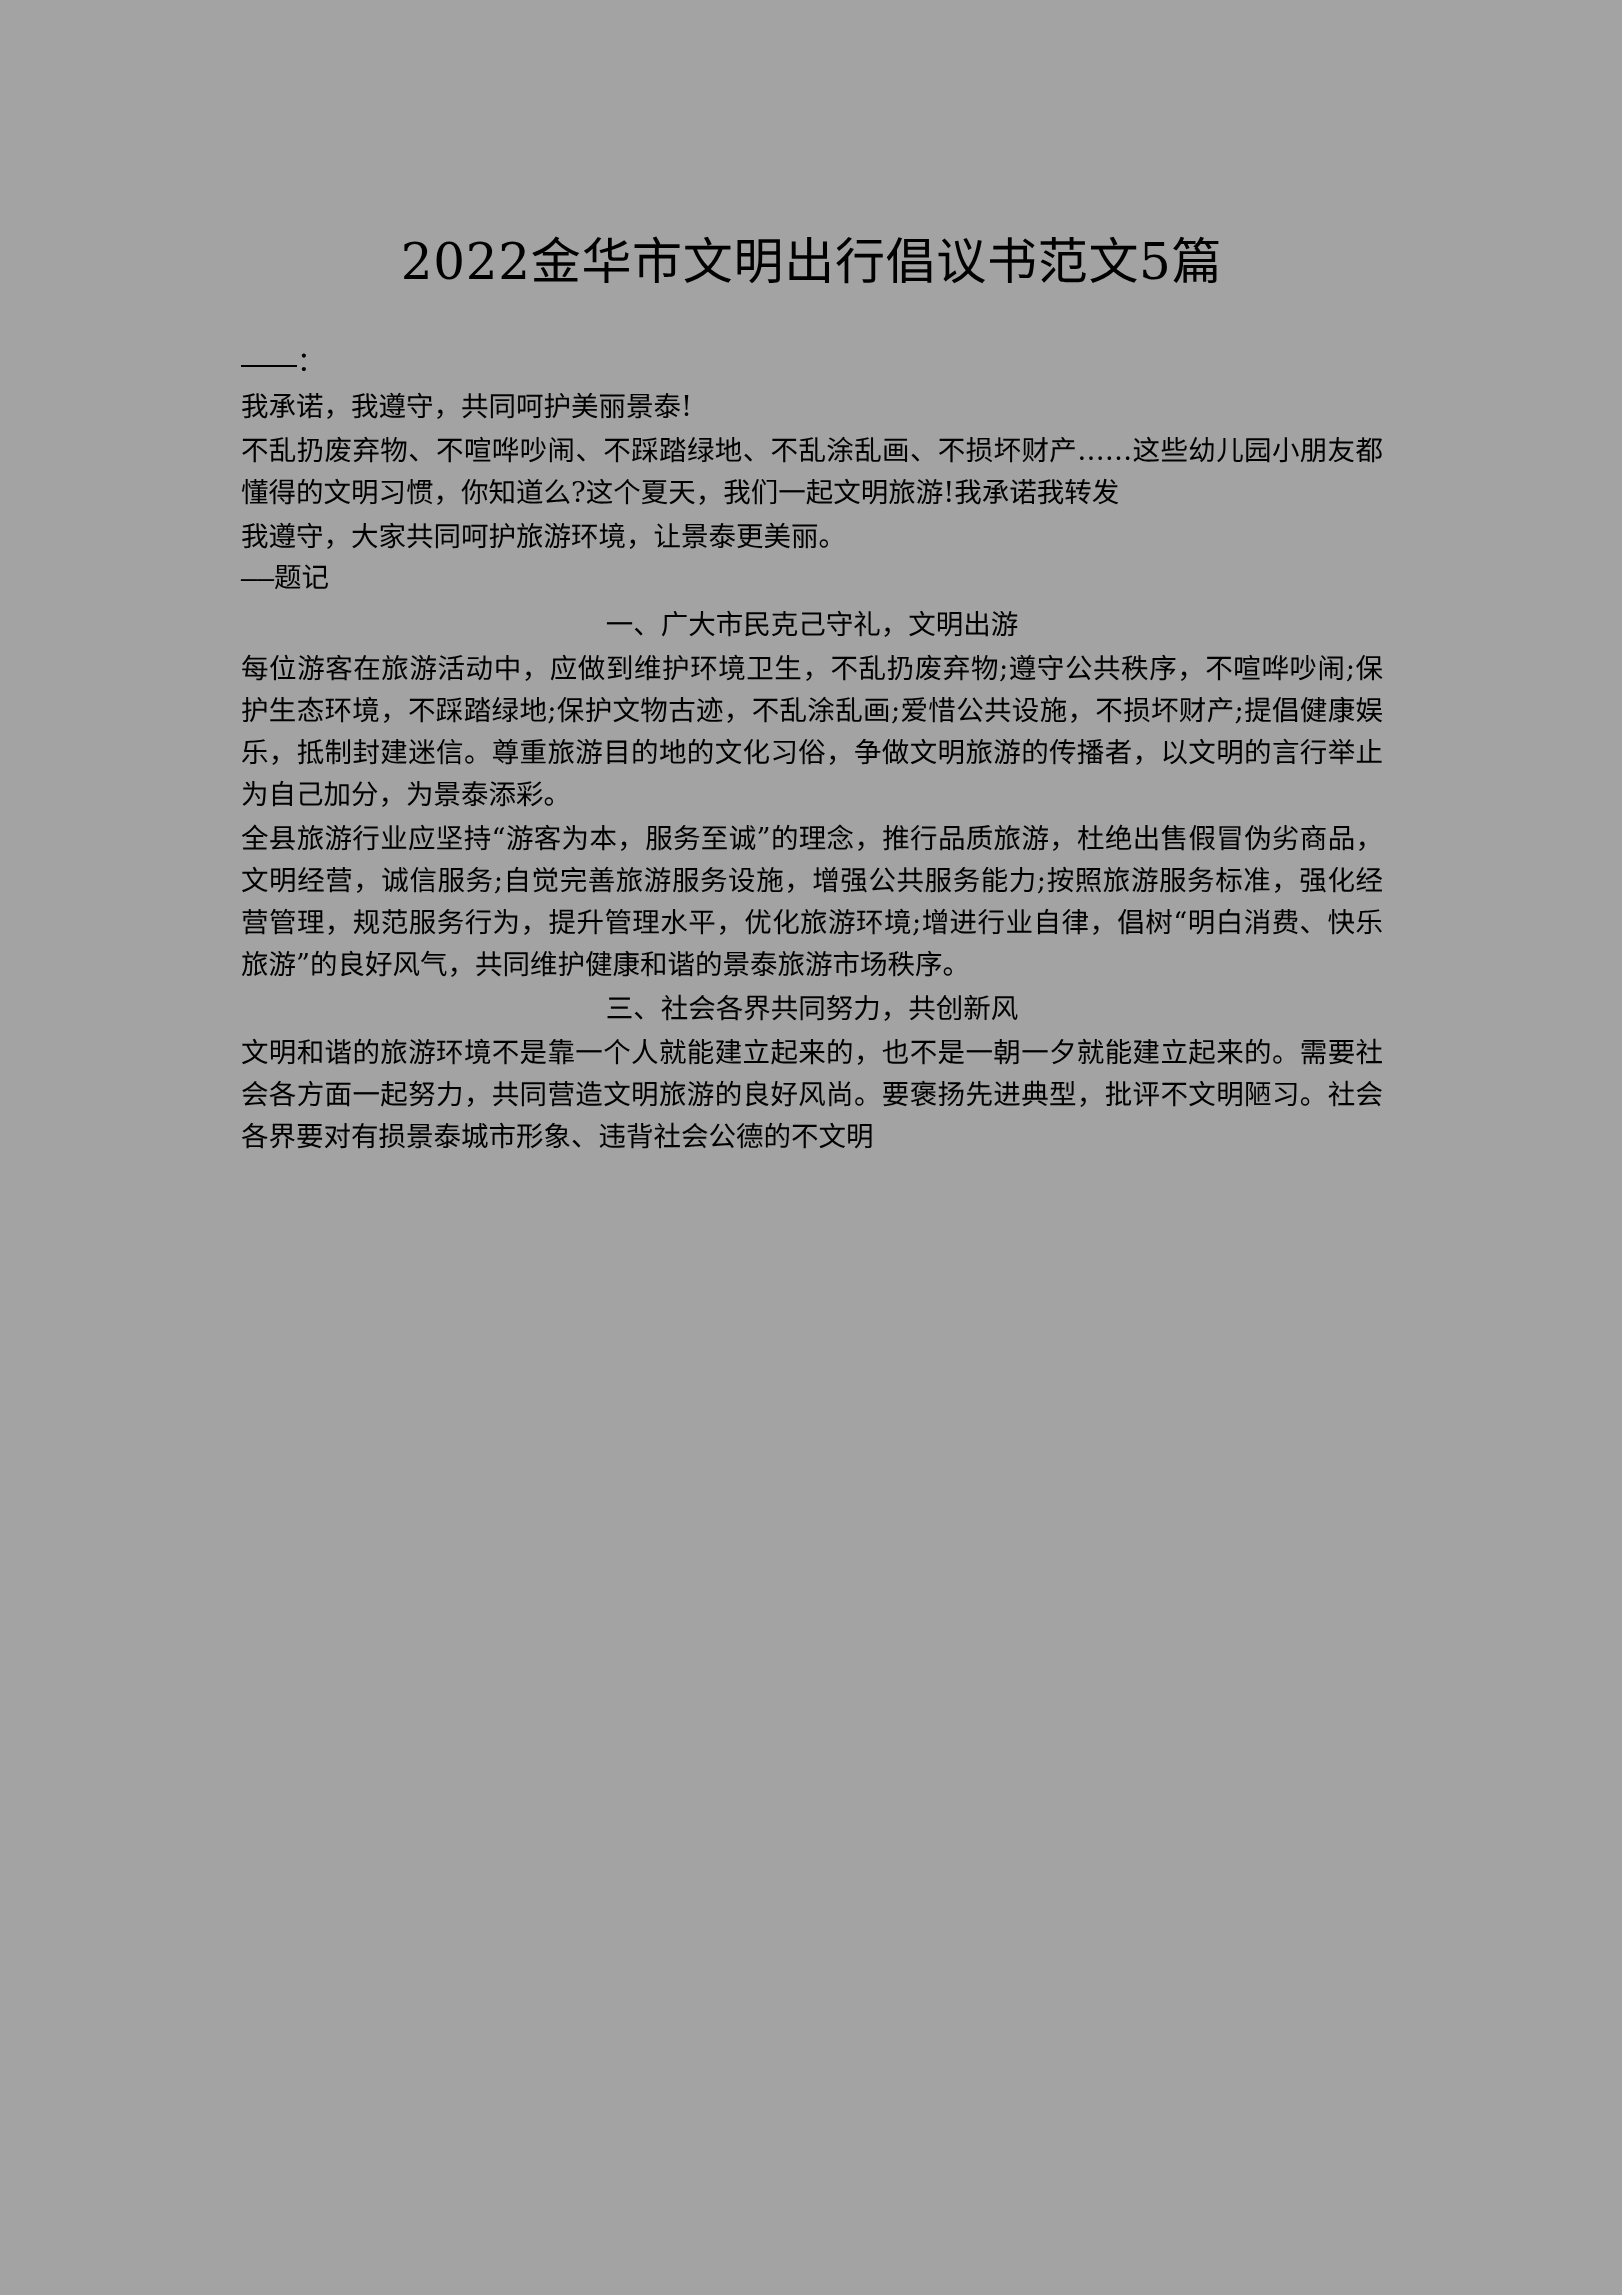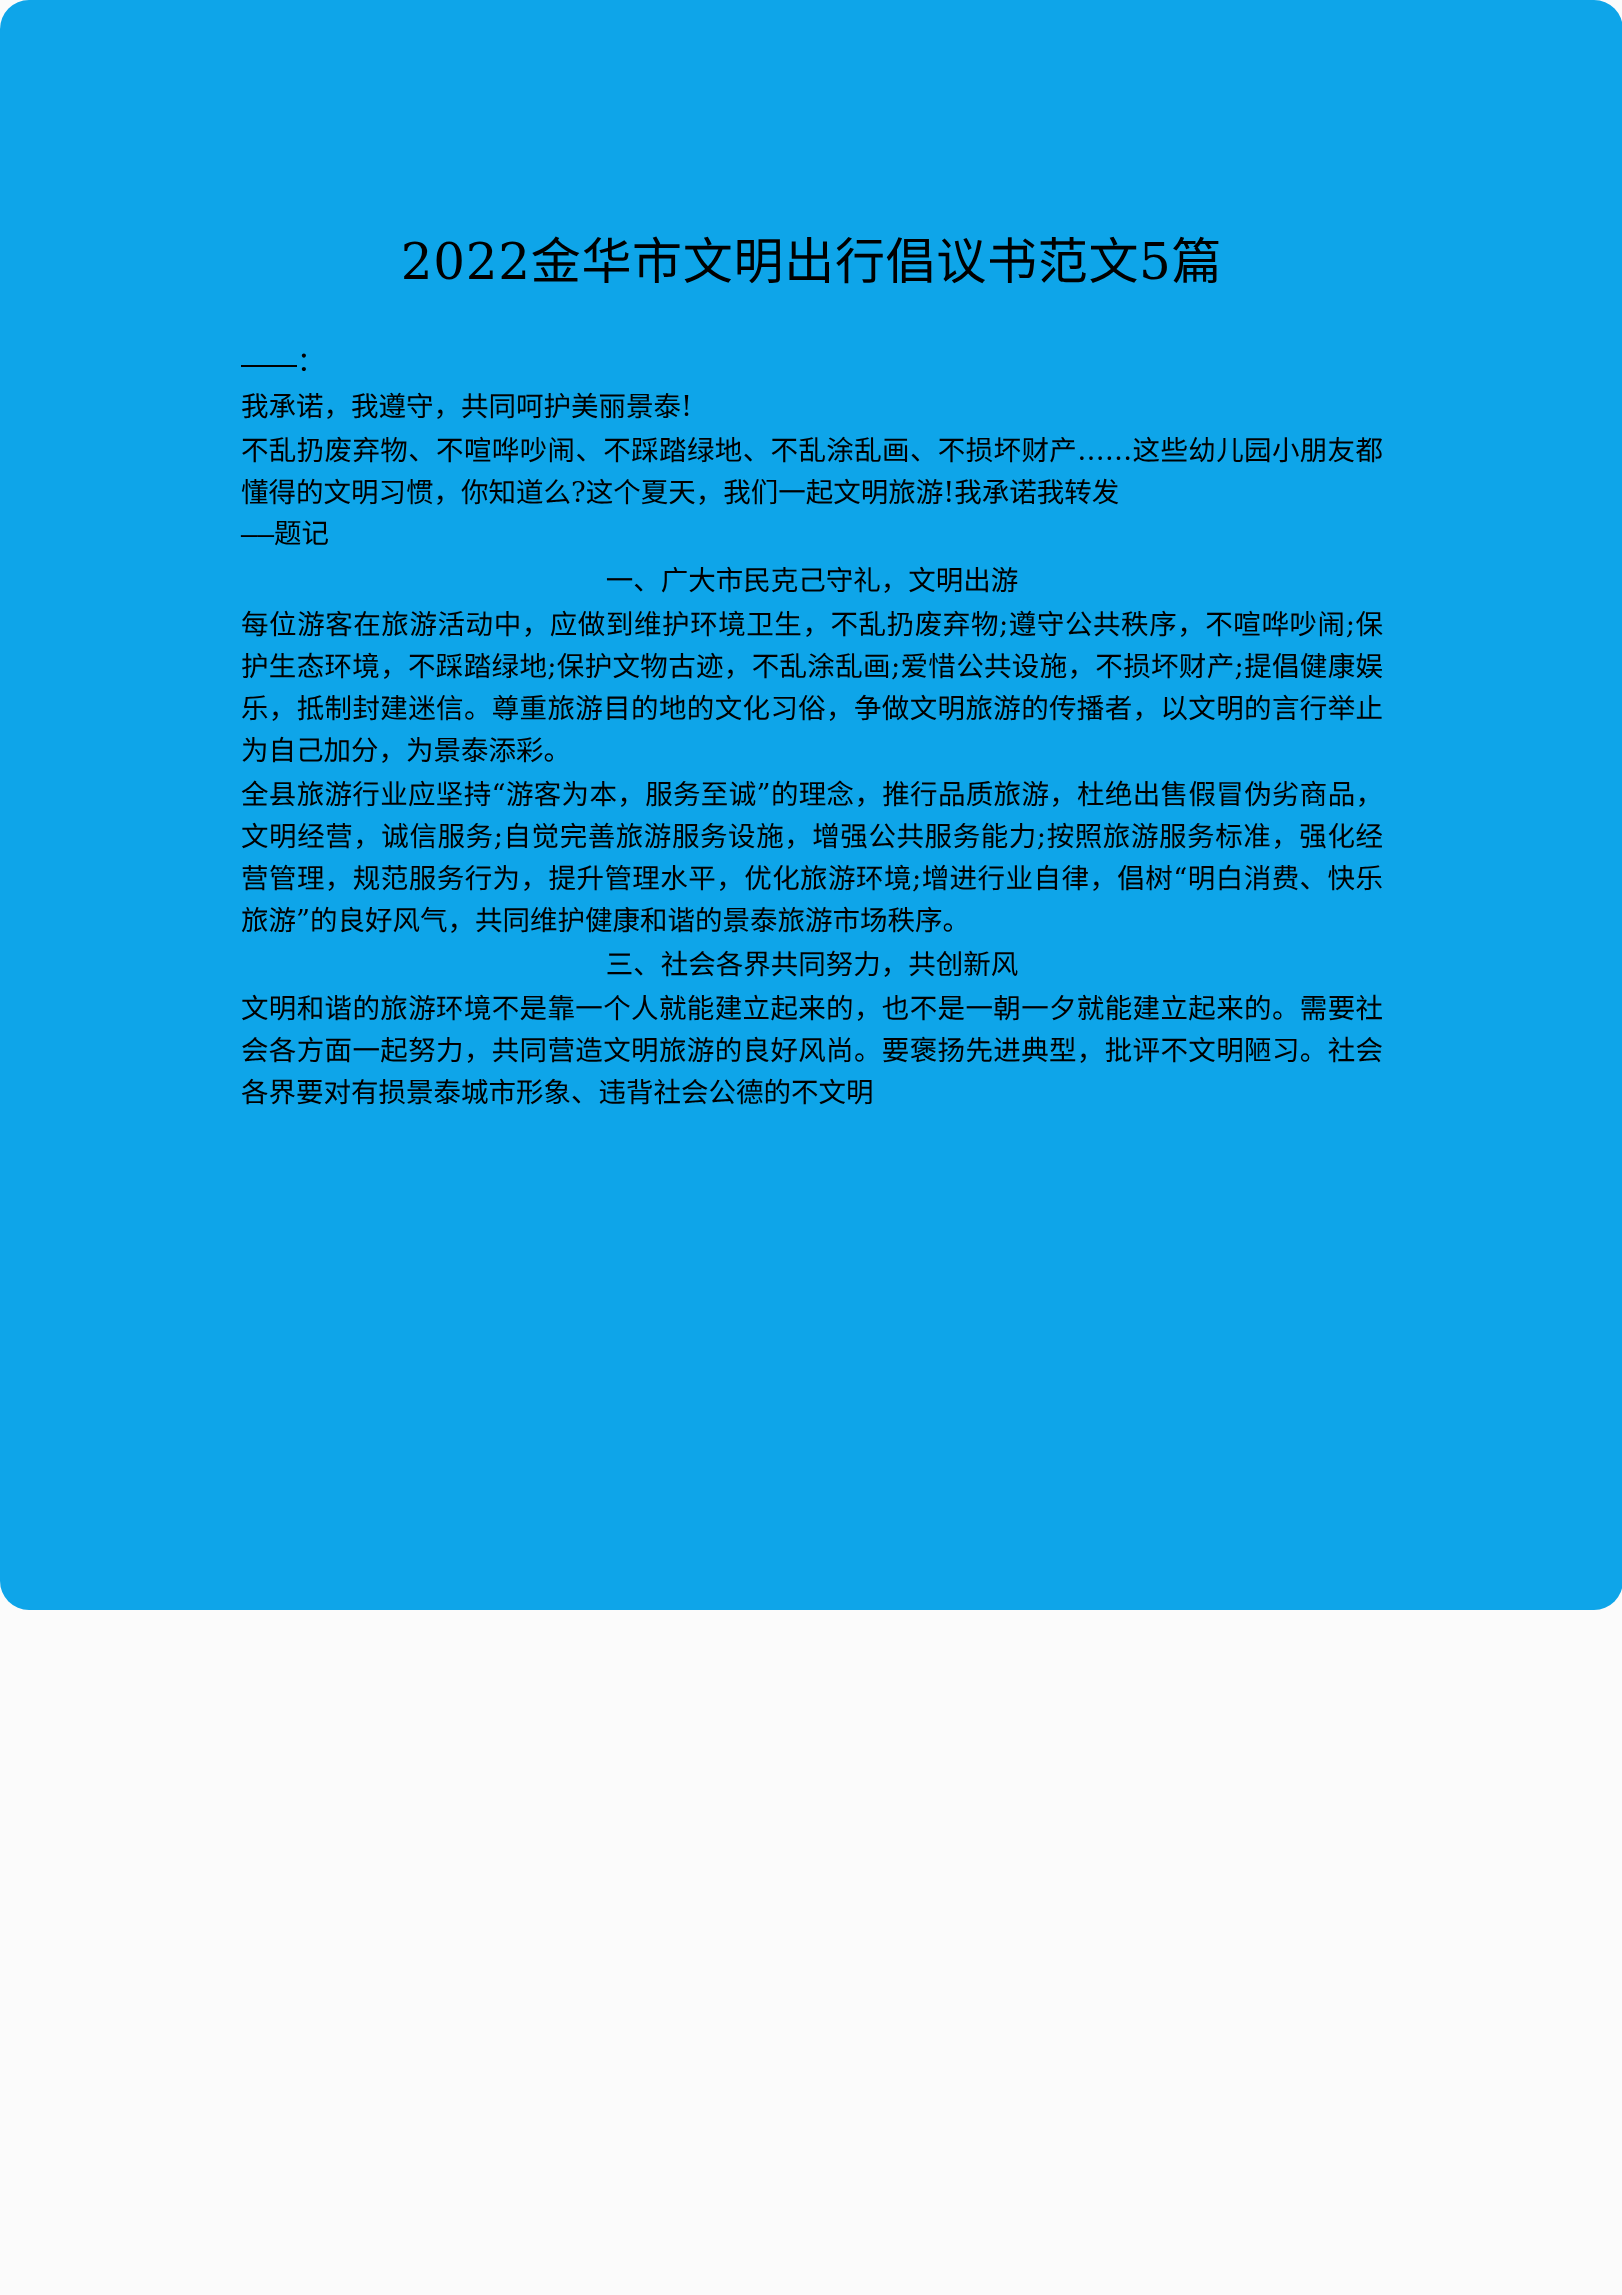--- a/index.html
+++ b/index.html
@@ -12,24 +12,23 @@
     height: 2295px;
     background: #fbfbfb;
     font-family: "DejaVu Serif", "Liberation Serif", serif;
     color: #000000;
     overflow: hidden;
   }
 
   .page {
     position: relative;
     width: 1623px;
-    height: 1610px;
-    background: #0ea5e9;
+    height: 2295px;
+    background: #a3a3a3;
     box-sizing: border-box;
-    border-radius: 29px;
   }
 
   .doc-title {
     position: absolute;
     left: 0;
     top: 194px;
     width: 1623px;
     text-align: center;
     font-size: 50px;
     line-height: 68px;
@@ -93,20 +92,21 @@
   <h1 class="doc-title">2022金华市文明出行倡议书范文5篇</h1>
 
   <div class="body-block">
 
     <p class="para salutation"><span class="blank-rule"></span><span>：</span></p>
 
     <p class="para">我承诺，我遵守，共同呵护美丽景泰!</p>
 
     <p class="para">不乱扔废弃物、不喧哗吵闹、不踩踏绿地、不乱涂乱画、不损坏财产……这些幼儿园小朋友都懂得的文明习惯，你知道么?这个夏天，我们一起文明旅游!我承诺我转发</p>
 
+    <p class="para">我遵守，大家共同呵护旅游环境，让景泰更美丽。</p>
 
     <p class="para note">——题记</p>
 
 
 
     <p class="para heading">一、广大市民克己守礼，文明出游</p>
 
     <p class="para">每位游客在旅游活动中，应做到维护环境卫生，不乱扔废弃物;遵守公共秩序，不喧哗吵闹;保护生态环境，不踩踏绿地;保护文物古迹，不乱涂乱画;爱惜公共设施，不损坏财产;提倡健康娱乐，抵制封建迷信。尊重旅游目的地的文化习俗，争做文明旅游的传播者，以文明的言行举止为自己加分，为景泰添彩。</p>
 
 

